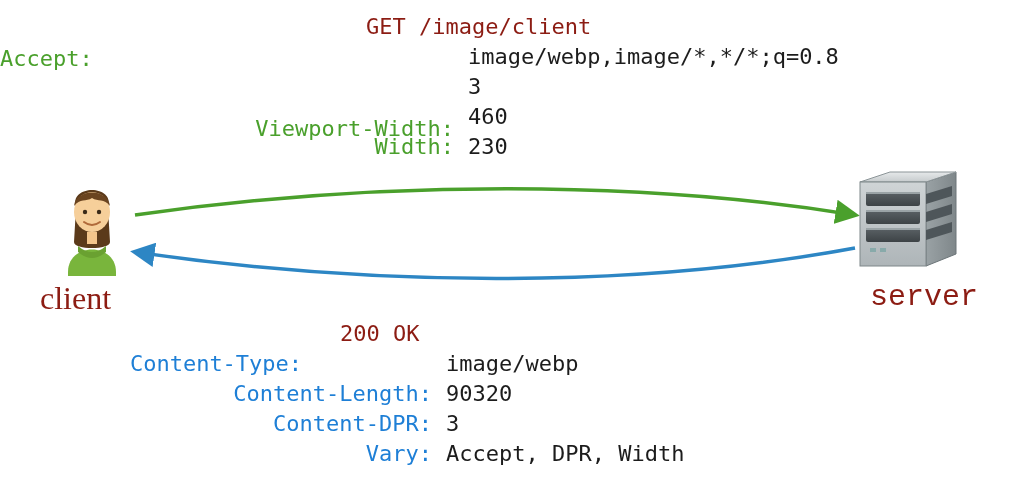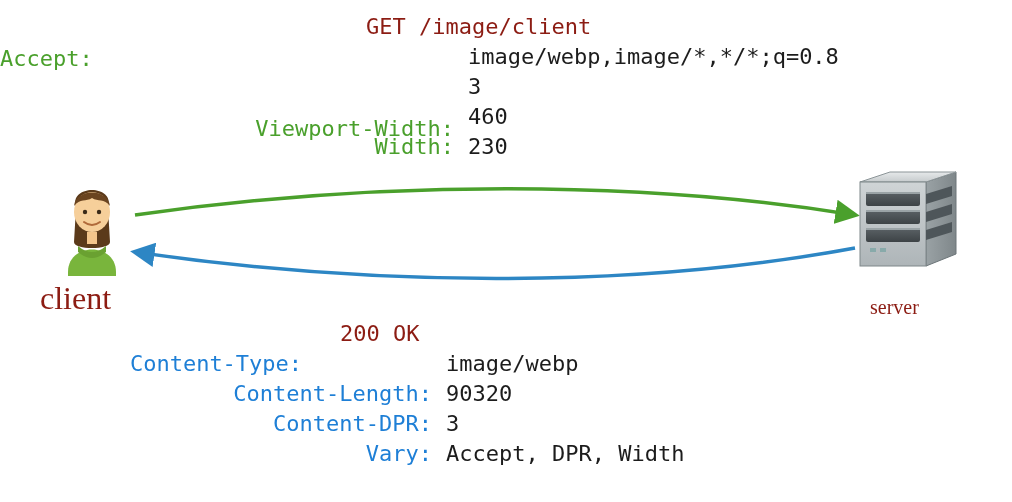--- a/index.html
+++ b/index.html
@@ -55,23 +55,22 @@
     position: absolute;
     left: 40px;
     top: 280px;
     font-family: Georgia, "Times New Roman", serif;
     font-size: 32px;
   }
   .server-label {
     position: absolute;
     left: 870px;
     top: 280px;
-    font-family: Liberation Serif, serif;
-    font-size: 20px;
-    margin-top: 16px;
+    font-family: Liberation Mono, monospace;
+    font-size: 30px;
   }
 
   
   .res-block {
     position: absolute;
     top: 320px;
     left: 0;
     width: 1012px;
   }
 </style>

